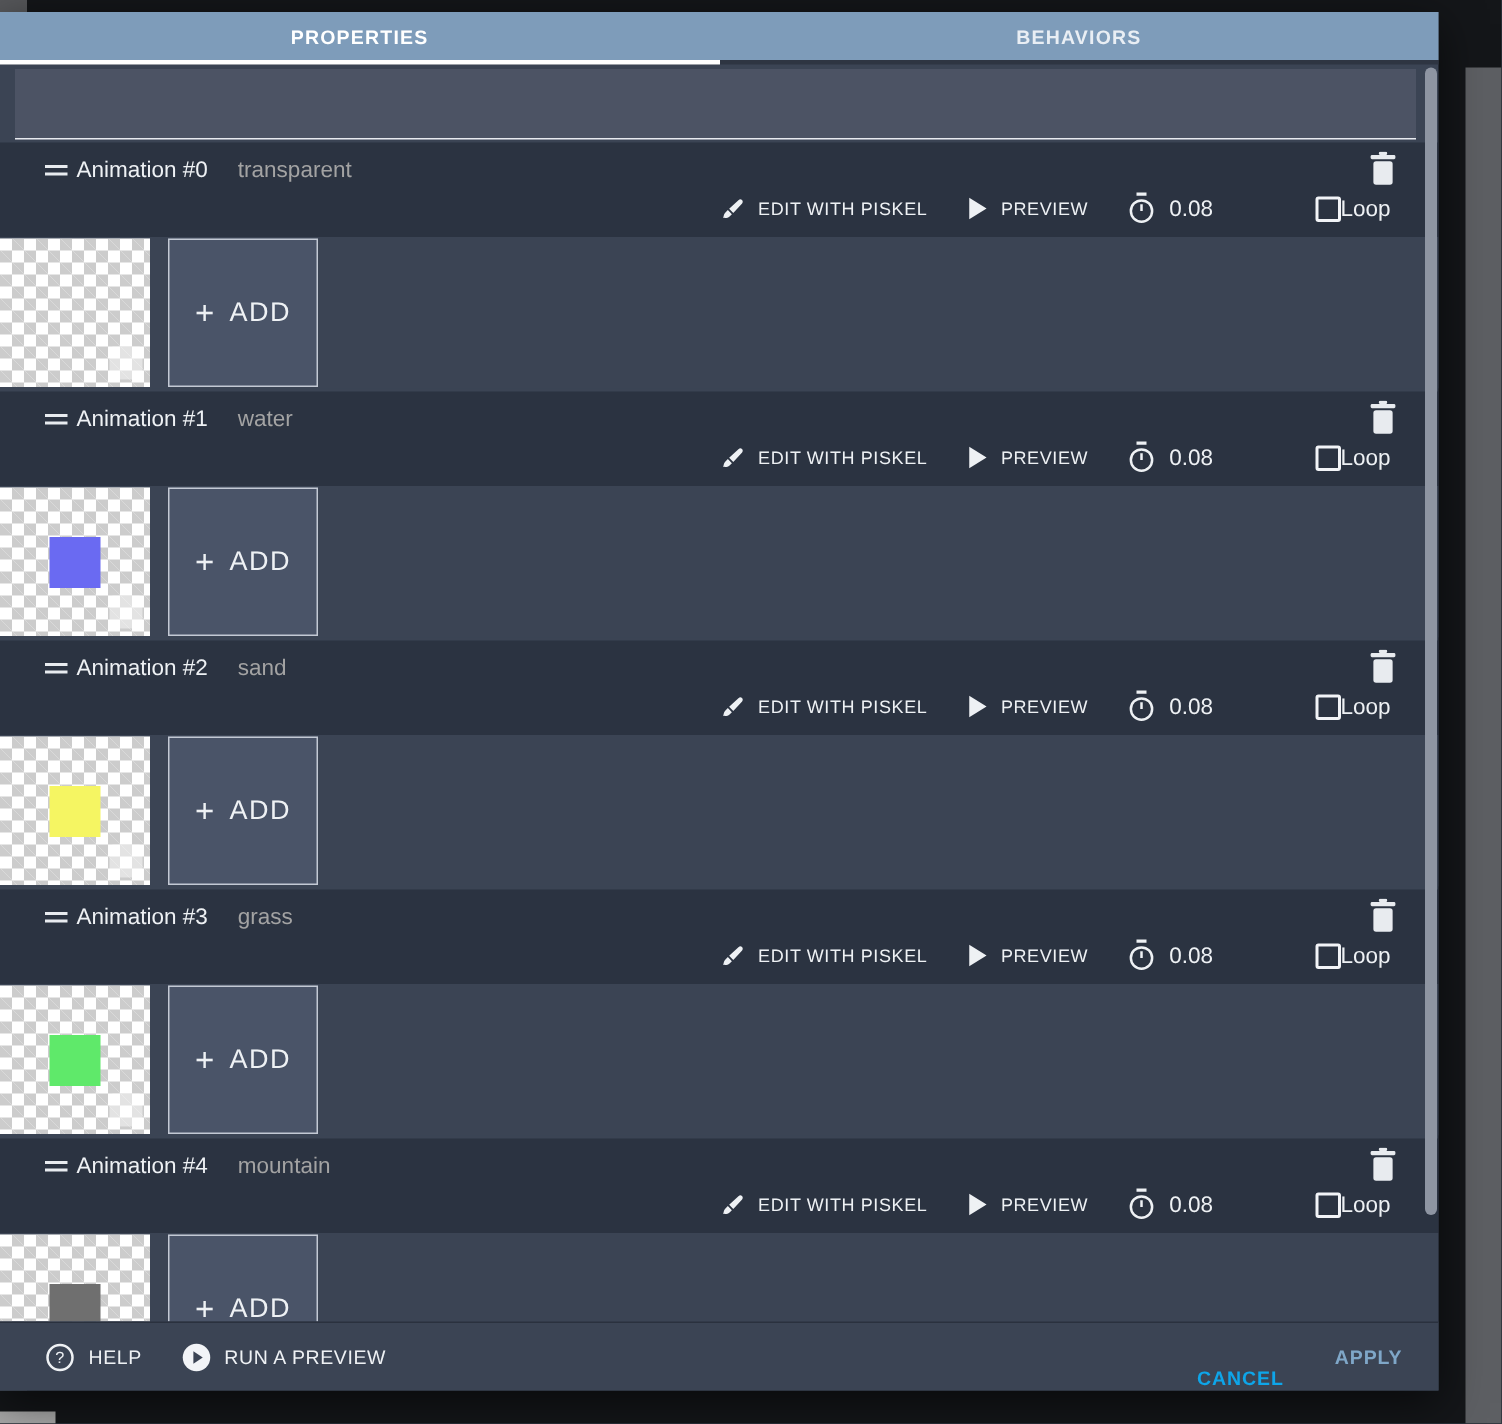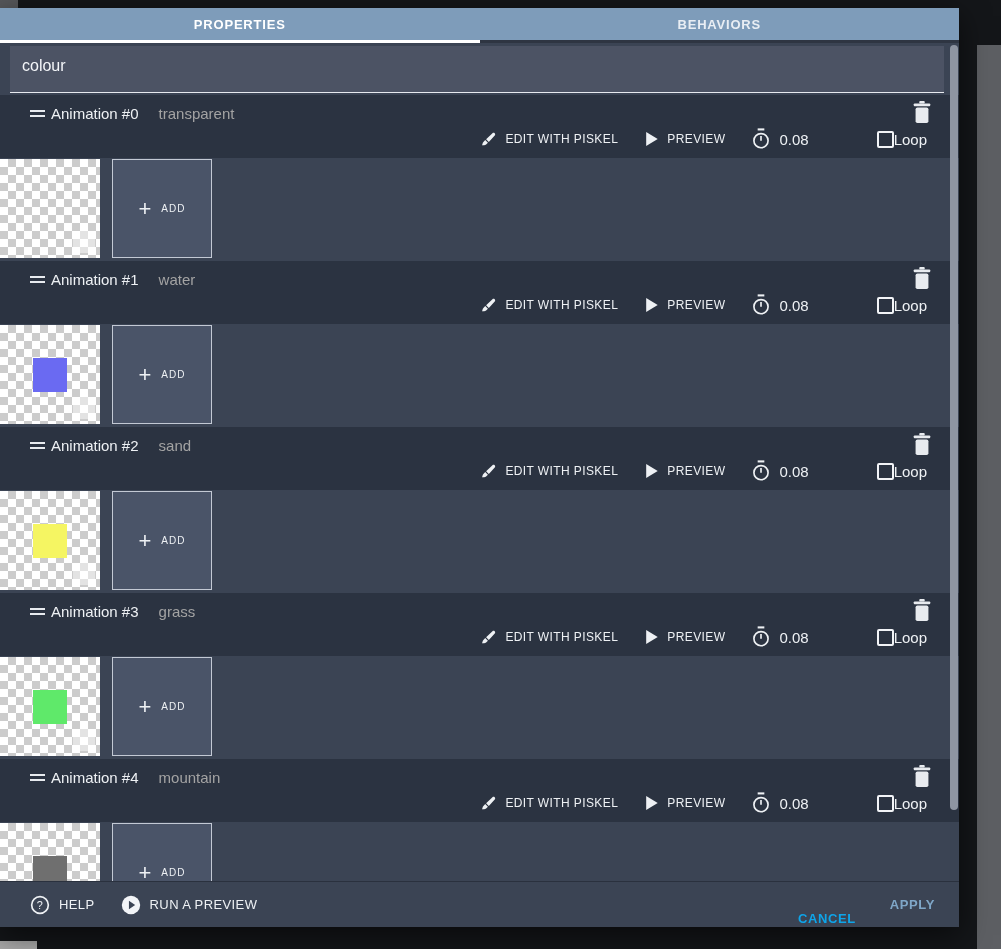--- a/index.html
+++ b/index.html
@@ -57,21 +57,21 @@
              linear-gradient(45deg,#cccccc 25%,transparent 25%,transparent 75%,#cccccc 75%),
              linear-gradient(45deg,#cccccc 25%,transparent 25%,transparent 75%,#cccccc 75%);
            background-size:16px 16px; background-position:0 0,8px 8px; cursor:pointer; }
   .frame-square { position:absolute; left:33px; top:33px; width:34px; height:34px; }
   .thumb-corner { position:absolute; right:5px; bottom:5px; width:22px; height:22px;
                   background:rgba(255,255,255,0.45); border-radius:3px; }
   .add-btn { width:100px; height:99px; margin:1px 0 0 12px; background:#4a5468;
              border:1px solid #c3c9d4; display:flex; align-items:center; justify-content:center;
              color:#eef1f4; cursor:pointer; }
   .add-plus { font-size:22px; font-weight:300; margin-right:10px; line-height:1; }
-  .add-label { font-size:10px; letter-spacing:1px; }
+  .add-label { font-size:18px; letter-spacing:1px; }
 
   
   .footer { position:absolute; left:0; right:0; bottom:0; height:46px; background:#3b4454;
             border-top:1px solid #2a313e; display:flex; align-items:center; padding:0 24px 0 30px; }
   .footer-btn { display:flex; align-items:center; color:#eef1f4; font-size:13px;
                 letter-spacing:0.4px; cursor:pointer; }
   .footer-btn .icn { margin-right:9px; }
   .run-preview { margin-left:26px; }
   .footer-spacer { flex:1; }
   .cancel-btn { color:#0ea5e9; font-size:13px; font-weight:bold; letter-spacing:0.6px; cursor:pointer;margin-top:28px; }
@@ -97,21 +97,20 @@
     <div class="tab">BEHAVIORS</div>
   </div>
   <div class="tab-indicator-row">
     <div class="ind active"></div>
     <div class="ind"></div>
   </div>
 
   <div class="content">
 
     <div class="object-name-panel">
-      <div class="object-name-value">colour</div>
     </div>
 
     <div>
   <div class="anim-section">
     <div class="anim-header">
       <div class="anim-title-row">
         <span class="drag-handle">
                 <i></i>
                 <i></i>
               </span>

